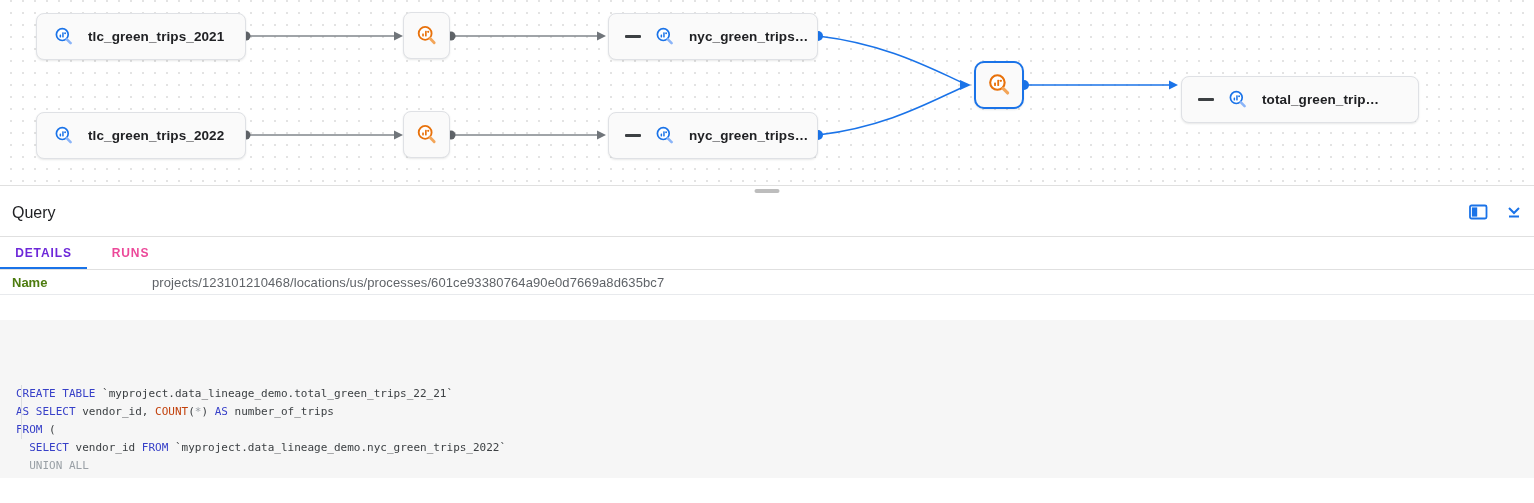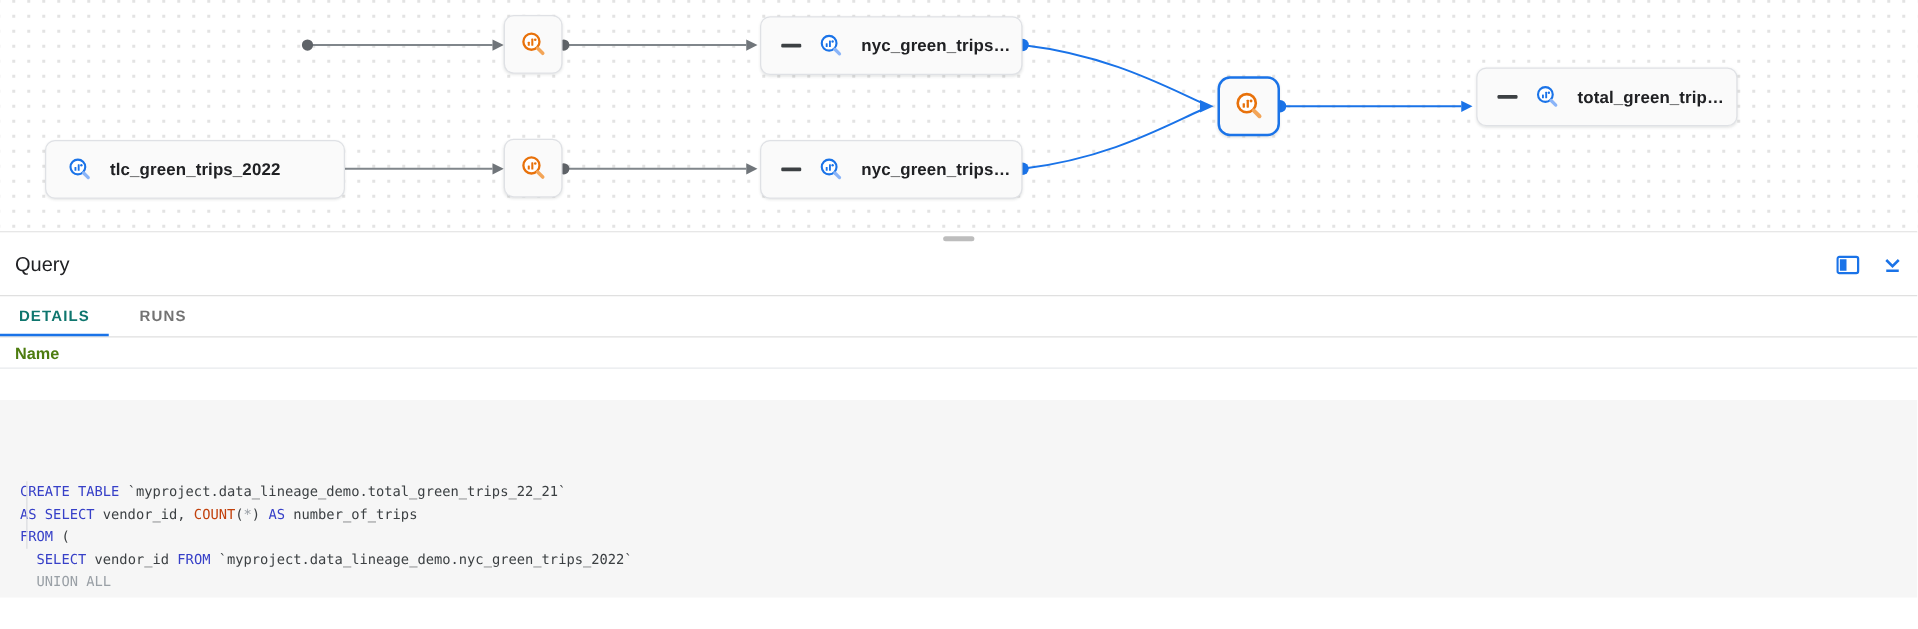--- a/index.html
+++ b/index.html
@@ -32,22 +32,22 @@
     width: 25px; height: 4px; background: #bdbdbd; border-radius: 2px; cursor: ns-resize; }
   .panel-header { display: flex; align-items: center; justify-content: space-between;
     height: 51px; padding: 4px 12px 0 12px; border-bottom: 1px solid #e0e0e0; }
   .panel-title { font-size: 16px; color: #202124; }
   .header-actions { display: flex; align-items: center; gap: 18px; }
   .icon-btn { background: none; border: none; padding: 0; cursor: pointer; display: flex; }
 
   .tabs { display: flex; height: 33px; border-bottom: 1px solid #e0e0e0; }
   .tab { position: relative; display: flex; align-items: center; justify-content: center;
     min-width: 87px; padding: 0 12px; font-size: 12px; font-weight: bold;
-    letter-spacing: .9px; color: #737373; cursor: pointer; }
-  .tab.active { color: #0f766e; }
+    letter-spacing: .9px; color: #ec4899; cursor: pointer; }
+  .tab.active { color: #6d28d9; }
   .tab.active::after { content: ""; position: absolute; left: 0; right: 0; bottom: 0;
     height: 2.5px; background: #1a73e8; }
 
   .kv-row { display: flex; align-items: center; height: 25px; border-bottom: 1px solid #e8eaed;
     font-size: 13px; }
   .kv-label { width: 152px; padding-left: 12px; font-weight: bold; color: #4d7c0f; flex: none; }
   .kv-value { color: #5f6368; letter-spacing: .1px; }
 
   .code-wrap { position: relative; margin-top: 25px; height: 158px; width: 100%;
     background: #f6f6f6; padding: 11px 16px 14px;
@@ -85,22 +85,34 @@
 
     <circle cx="246" cy="36" r="4.5" fill="#5f6368"></circle>
     <circle cx="451" cy="36" r="4.5" fill="#5f6368"></circle>
     <circle cx="246" cy="135" r="4.5" fill="#5f6368"></circle>
     <circle cx="451" cy="135" r="4.5" fill="#5f6368"></circle>
     <circle cx="818" cy="36" r="5" fill="#1a73e8"></circle>
     <circle cx="818" cy="135" r="5" fill="#1a73e8"></circle>
     <circle cx="1024" cy="85" r="5" fill="#1a73e8"></circle>
   </svg>
 
-
-  <div class="node table-node" style="left:36px;top:112px;width:240px">
+  <div class="node table-node" style="left:36px;top:13px;width:210px">
+    <span class="node-icon">
+      <svg width="22" height="22" viewBox="0 0 22 22">
+        <circle cx="9.3" cy="8.6" r="5.9" fill="#fff" stroke="#1a73e8" stroke-width="1.7"></circle>
+        <path d="M13.9 13.4 L17.6 17.1" stroke="#8ab4f8" stroke-width="2.6" stroke-linecap="round"></path>
+        <rect x="6.6" y="8.6" width="1.5" height="2.9" rx="0.4" fill="#1a73e8"></rect>
+        <rect x="9.2" y="6.3" width="1.5" height="5.2" rx="0.4" fill="#1a73e8"></rect>
+        <circle cx="12.1" cy="7.2" r="0.95" fill="#1a73e8"></circle>
+      </svg>
+    </span>
+    <span class="node-label">tlc_green_trips_2021</span>
+  </div>
+
+  <div class="node table-node" style="left:36px;top:112px;width:210px">
     <span class="node-icon">
       <svg width="22" height="22" viewBox="0 0 22 22">
         <circle cx="9.3" cy="8.6" r="5.9" fill="#fff" stroke="#1a73e8" stroke-width="1.7"></circle>
         <path d="M13.9 13.4 L17.6 17.1" stroke="#8ab4f8" stroke-width="2.6" stroke-linecap="round"></path>
         <rect x="6.6" y="8.6" width="1.5" height="2.9" rx="0.4" fill="#1a73e8"></rect>
         <rect x="9.2" y="6.3" width="1.5" height="5.2" rx="0.4" fill="#1a73e8"></rect>
         <circle cx="12.1" cy="7.2" r="0.95" fill="#1a73e8"></circle>
       </svg>
     </span>
     <span class="node-label">tlc_green_trips_2022</span>
@@ -163,21 +175,21 @@
       <svg width="27" height="27" viewBox="0 0 22 22">
         <circle cx="9.3" cy="8.6" r="5.9" fill="#fff" stroke="#e8710a" stroke-width="1.7"></circle>
         <path d="M13.9 13.4 L17.6 17.1" stroke="#f3a558" stroke-width="2.6" stroke-linecap="round"></path>
         <rect x="6.6" y="8.6" width="1.5" height="2.9" rx="0.4" fill="#e8710a"></rect>
         <rect x="9.2" y="6.3" width="1.5" height="5.2" rx="0.4" fill="#e8710a"></rect>
         <circle cx="12.1" cy="7.2" r="0.95" fill="#e8710a"></circle>
       </svg>
     </span>
   </div>
 
-  <div class="node table-node" style="left:1181px;top:54px;width:209px">
+  <div class="node table-node" style="left:1181px;top:76px;width:238px">
     <span class="minus-bar"></span>
     <span class="node-icon">
       <svg width="22" height="22" viewBox="0 0 22 22">
         <circle cx="9.3" cy="8.6" r="5.9" fill="#fff" stroke="#1a73e8" stroke-width="1.7"></circle>
         <path d="M13.9 13.4 L17.6 17.1" stroke="#8ab4f8" stroke-width="2.6" stroke-linecap="round"></path>
         <rect x="6.6" y="8.6" width="1.5" height="2.9" rx="0.4" fill="#1a73e8"></rect>
         <rect x="9.2" y="6.3" width="1.5" height="5.2" rx="0.4" fill="#1a73e8"></rect>
         <circle cx="12.1" cy="7.2" r="0.95" fill="#1a73e8"></circle>
       </svg>
     </span>
@@ -211,19 +223,20 @@
   </div>
 
   <div class="tabs">
     <div class="tab active">DETAILS</div>
     <div class="tab">RUNS</div>
   </div>
 
   <div>
     <div class="kv-row">
       <div class="kv-label">Name</div>
+      <div class="kv-value">projects/123101210468/locations/us/processes/601ce93380764a90e0d7669a8d635bc7</div>
     </div>
   </div>
 
   <div class="code-wrap" id="sql-code">
     <div class="indent-guide"></div>
   <div><span class="tok-kw">CREATE TABLE</span><span class="tok-id"> `myproject.data_lineage_demo.total_green_trips_22_21`</span></div><div><span class="tok-kw">AS SELECT</span><span class="tok-id"> vendor_id, </span><span class="tok-fn">COUNT</span><span class="tok-id">(</span><span class="tok-dim">*</span><span class="tok-id">) </span><span class="tok-kw">AS</span><span class="tok-id"> number_of_trips</span></div><div><span class="tok-kw">FROM</span><span class="tok-id"> (</span></div><div><span class="tok-id">  </span><span class="tok-kw">SELECT</span><span class="tok-id"> vendor_id </span><span class="tok-kw">FROM</span><span class="tok-id"> `myproject.data_lineage_demo.nyc_green_trips_2022`</span></div><div><span class="tok-id">  </span><span class="tok-dim">UNION ALL</span></div><div><span class="tok-id">  </span><span class="tok-kw">SELECT</span><span class="tok-id"> vendor_id </span><span class="tok-kw">FROM</span><span class="tok-id"> `myproject.data_lineage_demo.nyc_green_trips_2021`</span></div></div>
 </div>
 
 </body></html>

